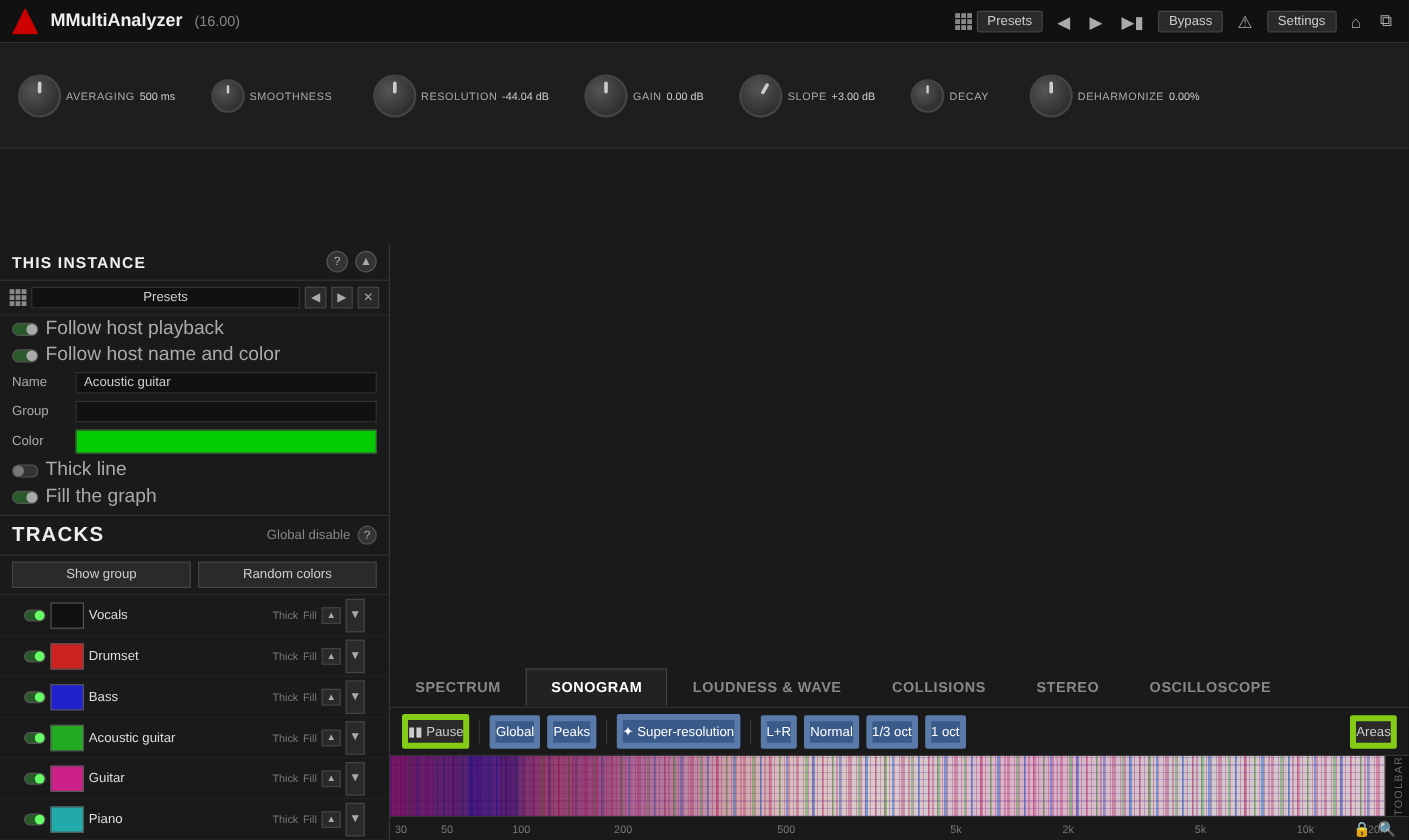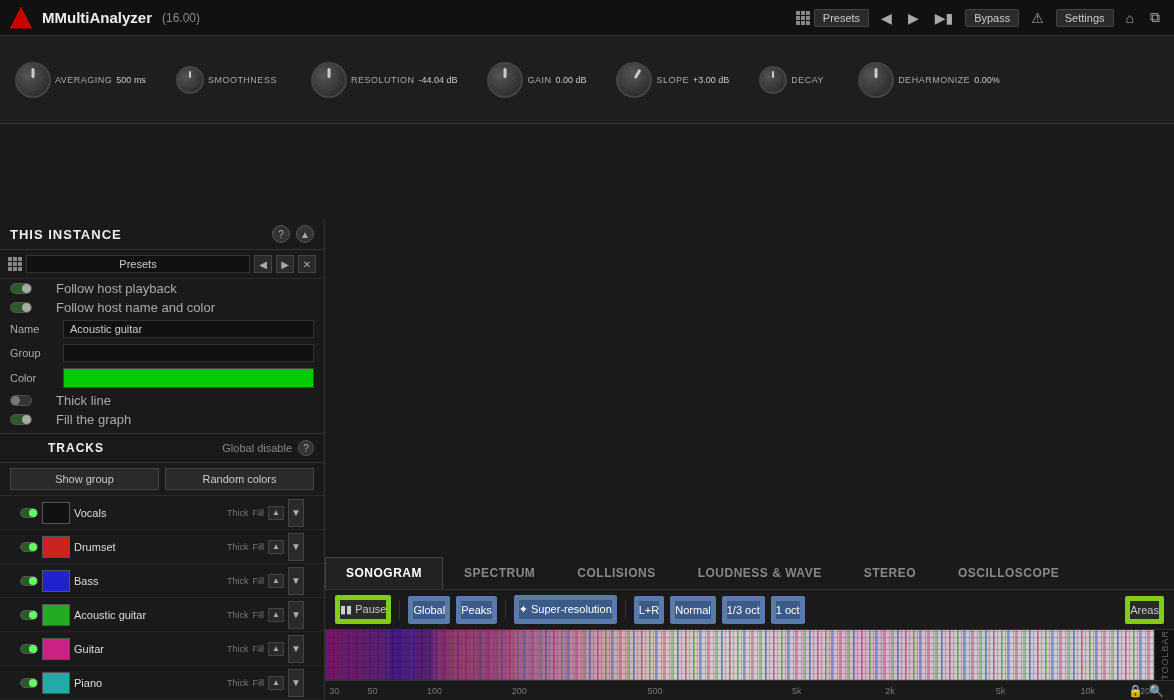--- a/index.html
+++ b/index.html
@@ -241,36 +241,35 @@
       border: 1px solid #555;
       position: relative;
       cursor: pointer;
       flex-shrink: 0;
     }
     .mini-toggle .toggle-thumb {
       width: 9px; height: 9px;
       top: 0px; left: 11px;
     }
     .checkbox-label {
-      font-size: 13px; color: #aaa; margin-left: 18px;
+      font-size: 16px; color: #aaa;
     }
 
     
     .tracks-header {
       display: flex; align-items: center;
       padding: 6px 10px;
       border-top: 1px solid #333;
       border-bottom: 1px solid #333;
       margin-top: 4px;
     }
     .tracks-title {
-      font-size: 12px; font-weight: bold;
+      font-size: 17px; font-weight: bold;
       color: #eee; letter-spacing: 1px;
       flex: 1;
-      margin-left: 38px;
     }
     .global-disable {
       font-size: 11px; color: #888;
       cursor: pointer;
       margin-right: 6px;
     }
     .help-btn {
       width: 16px; height: 16px;
       border-radius: 50%;
       background: #333;
@@ -799,24 +798,24 @@
         </div>
         <button class="track-menu-btn">▼</button>
       </div>
 
     </div>
   </div>
 
   <div class="right-panel">
 
     <div class="tabs-row">
+      <div class="tab">SPECTRUM</div>
       <div class="tab active">SONOGRAM</div>
-      <div class="tab">SPECTRUM</div>
+      <div class="tab">LOUDNESS &amp; WAVE</div>
       <div class="tab">COLLISIONS</div>
-      <div class="tab">LOUDNESS &amp; WAVE</div>
       <div class="tab">STEREO</div>
       <div class="tab">OSCILLOSCOPE</div>
     </div>
 
     <div class="sonogram-toolbar">
       <button class="sono-btn">
         <span>▮▮</span>
         <span>Pause</span>
       </button>
       <div class="sono-divider"></div>

